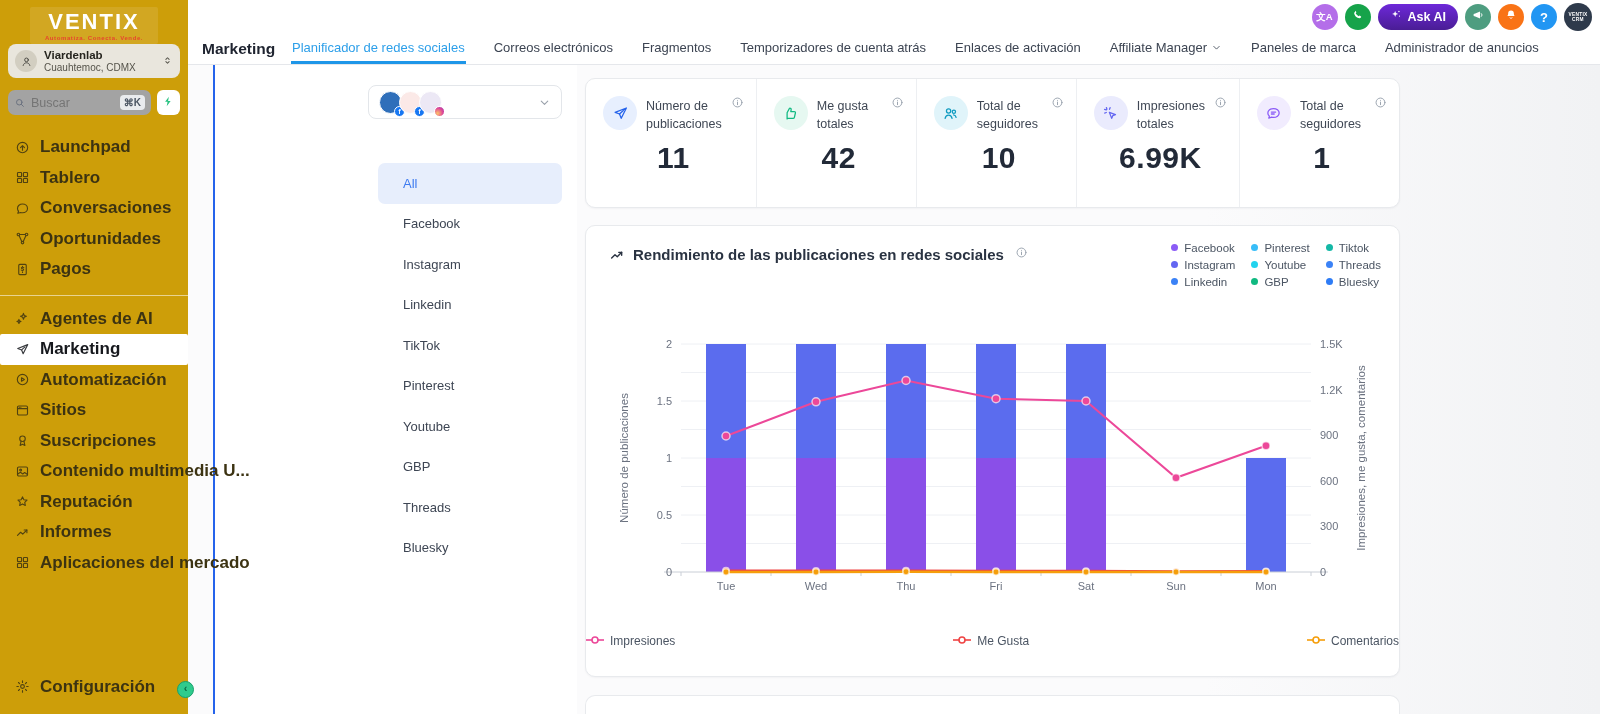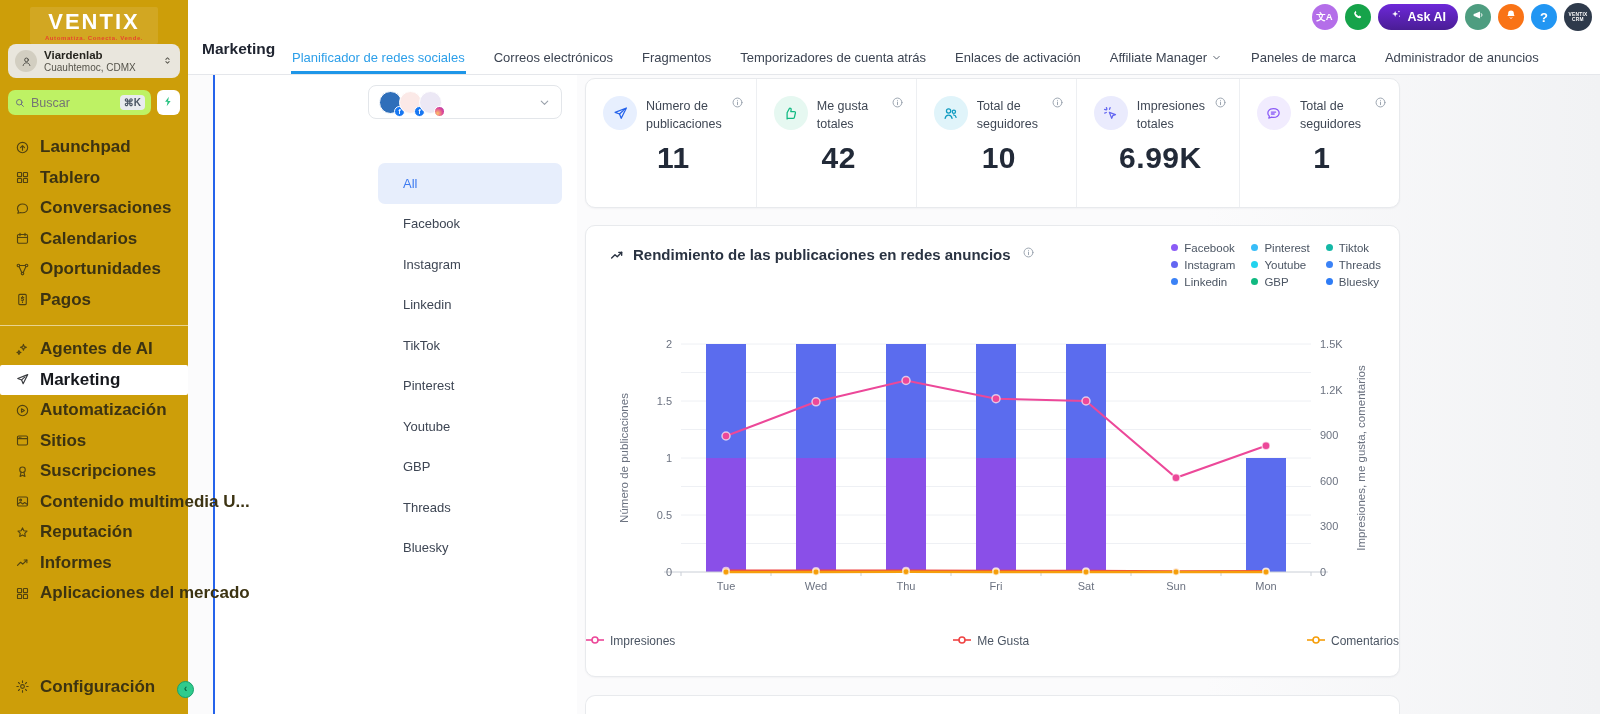--- a/index.html
+++ b/index.html
@@ -10,39 +10,39 @@
   .logo-box{width:128px;margin:7px auto 0;padding:4px 0 3px;background:rgba(255,255,255,.10);text-align:center;border-radius:2px}
   .logo{font-size:22px;font-weight:700;color:#fff;letter-spacing:2px;line-height:1}
   .tagline{font-size:6px;color:#e6472e;font-weight:700;letter-spacing:.6px;margin-top:2px}
   .account{margin:0 8px 0;background:#e9e6dd;border-radius:8px;height:34px;display:flex;align-items:center;gap:7px;padding:0 7px;cursor:pointer}
   .account .av{width:22px;height:22px;border-radius:50%;background:#d2cec1;color:#4b4a44;display:grid;place-items:center;flex:0 0 auto}
   .account .av svg{width:13px;height:13px}
   .acc-name{font-size:11.5px;font-weight:700;color:#26251f;line-height:1.2}
   .acc-loc{font-size:10px;color:#55534a}
   .acc-chev{margin-left:auto;color:#55534a}.acc-chev svg{width:11px;height:11px}
   .search-row{margin:12px 8px 0;display:flex;gap:6px;height:25px}
-  .search-box{flex:1;background:#bef264;border-radius:7px;display:flex;align-items:center;gap:5px;padding:0 6px}
+  .search-box{flex:1;background:#a3a3a3;border-radius:7px;display:flex;align-items:center;gap:5px;padding:0 6px}
   .search-box .ic{color:#6b7280;display:grid;place-items:center}
   .search-box .ic svg{width:12px;height:12px}
   .search-input{border:0;outline:0;background:transparent;font-size:12.5px;color:#374151;width:66px;font-family:inherit}
   .kbd{margin-left:auto;background:#e9ebee;border-radius:4px;font-size:10px;color:#4b5563;padding:2px 4px;font-weight:700}
   .bolt-btn{width:23px;background:#fff;border-radius:6px;display:grid;place-items:center;color:#27c281;cursor:pointer}
   .bolt-btn svg{width:13px;height:13px}
   .nav{margin-top:17px}
   .nav-item{height:30.5px;display:flex;align-items:center;gap:10px;padding:0 15px;font-size:17px;font-weight:600;color:#3c3312;cursor:pointer;white-space:nowrap}
   .nav-item .ic{width:15px;height:15px;display:grid;place-items:center;opacity:.85;flex:0 0 auto}
   .nav-item .ic svg{width:15px;height:15px}
   .nav-item.active{background:#fff;color:#16181d;border-radius:2px}
   .nav-div{height:1px;background:rgba(255,255,255,.55);margin:10px 0 8px}
   .nav-spacer{flex:1}
   .nav-footer{margin-bottom:12px}
   .collapse-btn{position:absolute;left:177px;top:681px;width:17px;height:17px;border-radius:50%;background:#2fcb8d;border:1.5px solid #17a06b;color:#0b6b45;font-size:11px;line-height:12px;text-align:center;z-index:9;cursor:pointer;font-weight:700}
 
   
-  .header{position:absolute;left:188px;top:0;right:0;height:75px;background:#fff;border-bottom:1px solid #e5e7eb;z-index:4}
+  .header{position:absolute;left:188px;top:0;right:0;height:65px;background:#fff;border-bottom:1px solid #e5e7eb;z-index:4}
   .hdr-icons{position:absolute;top:3px;right:8px;display:flex;align-items:center;gap:7px}
   .hic{width:26px;height:26px;border-radius:50%;display:grid;place-items:center;color:#fff;cursor:pointer;flex:0 0 auto}
   .hic svg{width:14px;height:14px}
   .hic.translate{background:#b46ee9;font-size:9.5px;font-weight:700}
   .hic.phone{background:#16a34a}
   .hic.megaphone{background:#4e9d80}
   .hic.bell{background:#f97316}
   .hic.help{background:#2196f3;font-size:13px;font-weight:700}
   .askai{height:26px;border-radius:13px;background:linear-gradient(180deg,#6d28d9,#4a1d95);color:#fff;display:flex;align-items:center;gap:5px;padding:0 12px;font-size:12.5px;font-weight:700;cursor:pointer}
   .askai svg{width:13px;height:13px}
@@ -160,29 +160,20 @@
         <span class="ic">
           <svg viewBox="0 0 24 24" fill="none" stroke="currentColor" stroke-width="1.8" stroke-linecap="round" stroke-linejoin="round">
             <path d="M20 11.8c0 4-3.6 7-8 7-1 0-2-.15-2.9-.45L4.5 19.6l1.2-3.2C4.6 15.2 4 13.6 4 11.8c0-4 3.6-7 8-7s8 3 8 7Z"></path>
           </svg>
         </span>
         <span class="nav-label">Conversaciones</span>
       </div>
       <div class="nav-item">
         <span class="ic">
           <svg viewBox="0 0 24 24" fill="none" stroke="currentColor" stroke-width="1.8" stroke-linecap="round" stroke-linejoin="round">
-            <rect x="4" y="5.5" width="16" height="14" rx="2"></rect>
-            <path d="M8 3.6v3.8M16 3.6v3.8M4 10.3h16"></path>
-          </svg>
-        </span>
-        <span class="nav-label">Calendarios</span>
-      </div>
-      <div class="nav-item">
-        <span class="ic">
-          <svg viewBox="0 0 24 24" fill="none" stroke="currentColor" stroke-width="1.8" stroke-linecap="round" stroke-linejoin="round">
             <circle cx="5.5" cy="5.5" r="2"></circle>
             <circle cx="18.5" cy="5.5" r="2"></circle>
             <circle cx="12" cy="18.5" r="2"></circle>
             <path d="M7.5 5.5h9M6.5 7.3l4.3 9.4M17.5 7.3l-4.3 9.4"></path>
           </svg>
         </span>
         <span class="nav-label">Oportunidades</span>
       </div>
       <div class="nav-item">
         <span class="ic">
@@ -497,21 +488,21 @@
     </section>
 
   <section class="chart-card">
     <div class="cc-title">
       <span class="ic">
           <svg viewBox="0 0 24 24" fill="none" stroke="currentColor" stroke-width="2.1" stroke-linecap="round" stroke-linejoin="round">
             <path d="m4 16.6 5-5 3.4 3L19 8"></path>
             <path d="M14.6 8H19v4.4"></path>
           </svg>
         </span>
-      <span>Rendimiento de las publicaciones en redes anuncios</span>
+      <span>Rendimiento de las publicaciones en redes sociales</span>
       <span class="info-ic">
           <svg viewBox="0 0 24 24" fill="none" stroke="currentColor" stroke-width="1.8" stroke-linecap="round">
             <circle cx="12" cy="12" r="8.2"></circle>
             <path d="M12 11.2V16M12 8.2h.01"></path>
           </svg>
         </span>
     </div>
     <div class="nlegend">
         <div class="nl-item">
           <span class="nl-dot" style="background: rgb(139, 92, 246);"></span>

